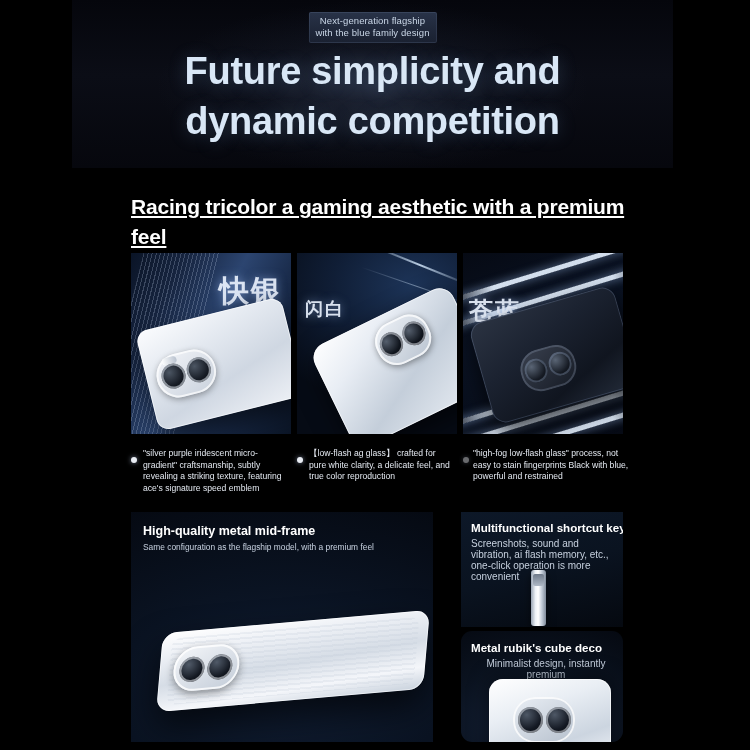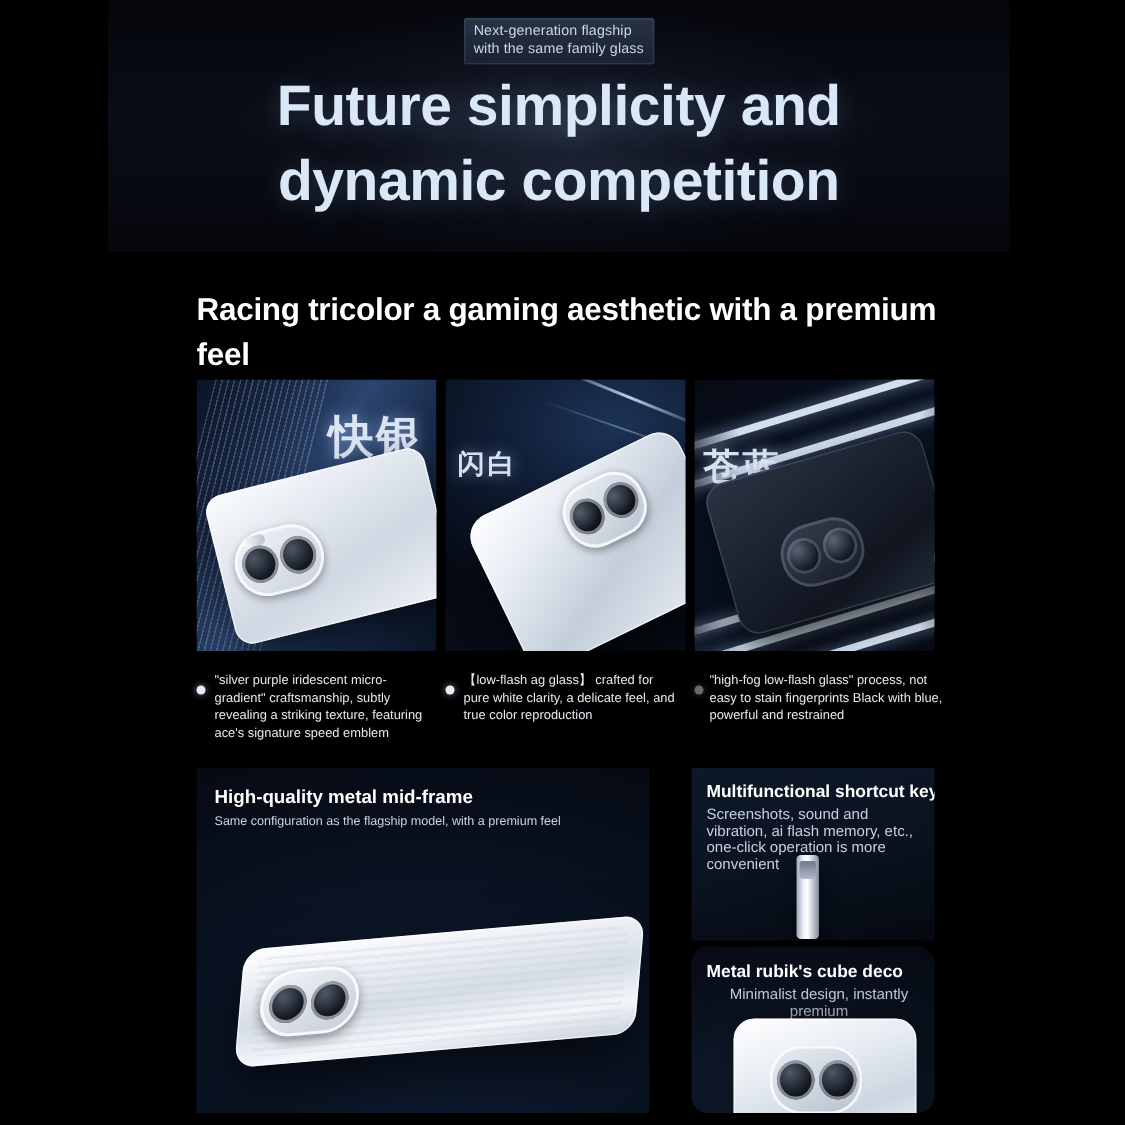--- a/index.html
+++ b/index.html
@@ -9,30 +9,30 @@
   
   .hero{position:absolute;left:72px;top:0;width:601px;height:168px;
         background:
           radial-gradient(ellipse 300px 120px at 50% 52%, rgba(86,104,140,.30) 0%, rgba(40,50,72,.16) 42%, rgba(8,10,18,0) 72%),
           linear-gradient(180deg,#05060c 0%,#0b0d16 45%,#06070d 100%);
         overflow:hidden;}
   .hero-badge{position:absolute;left:50%;top:12px;transform:translateX(-50%);
         padding:3px 7px 4px 7px;border-radius:2px;
         background:linear-gradient(180deg,rgba(46,58,82,.85),rgba(30,38,56,.75));
         box-shadow:inset 0 0 0 1px rgba(120,140,175,.20);
-        text-align:left;line-height:12px;}
+        text-align:center;line-height:12px;}
   .hero-badge span{display:block;font-size:9.5px;color:#c9d6e6;letter-spacing:.1px;white-space:nowrap;}
   .hero-title{position:absolute;left:0;top:46px;width:601px;text-align:center;
         font-size:38px;line-height:50px;font-weight:700;color:#d9e7f6;letter-spacing:-.3px;
         text-shadow:0 2px 18px rgba(120,160,210,.28);}
   .hero-title em{font-style:normal;display:block;}
 
   
   .subhead{position:absolute;left:131px;top:175px;width:520px;
-        font-size:21px;line-height:30px;font-weight:700;color:#ffffff;letter-spacing:-.2px;}
+        font-size:21px;line-height:30px;font-weight:700;color:#ffffff;letter-spacing:-.2px;text-decoration:underline;}
 
   
   .row3{position:absolute;left:131px;top:253px;width:492px;height:181px;}
   .card3{position:absolute;top:0;width:160px;height:181px;overflow:hidden;}
   .c3-a{left:0;}
   .c3-b{left:166px;}
   .c3-c{left:332px;}
 
   
   .art{position:absolute;inset:0;overflow:hidden;}
@@ -155,21 +155,21 @@
   .lensCu.l1{left:5px;} .lensCu.l2{left:33px;}
 </style>
 </head>
 <body>
 
 <div class="stage">
 
   <div class="hero">
     <div class="hero-badge">
       <span>Next-generation flagship</span>
-      <span>with the same family glass</span>
+      <span>with the blue family design</span>
     </div>
     <div class="hero-title">
       <em>Future simplicity and</em>
       <em>dynamic competition</em>
     </div>
   </div>
 
   <h2 class="subhead">Racing tricolor a gaming aesthetic with a premium feel</h2>
 
   <div class="row3">

